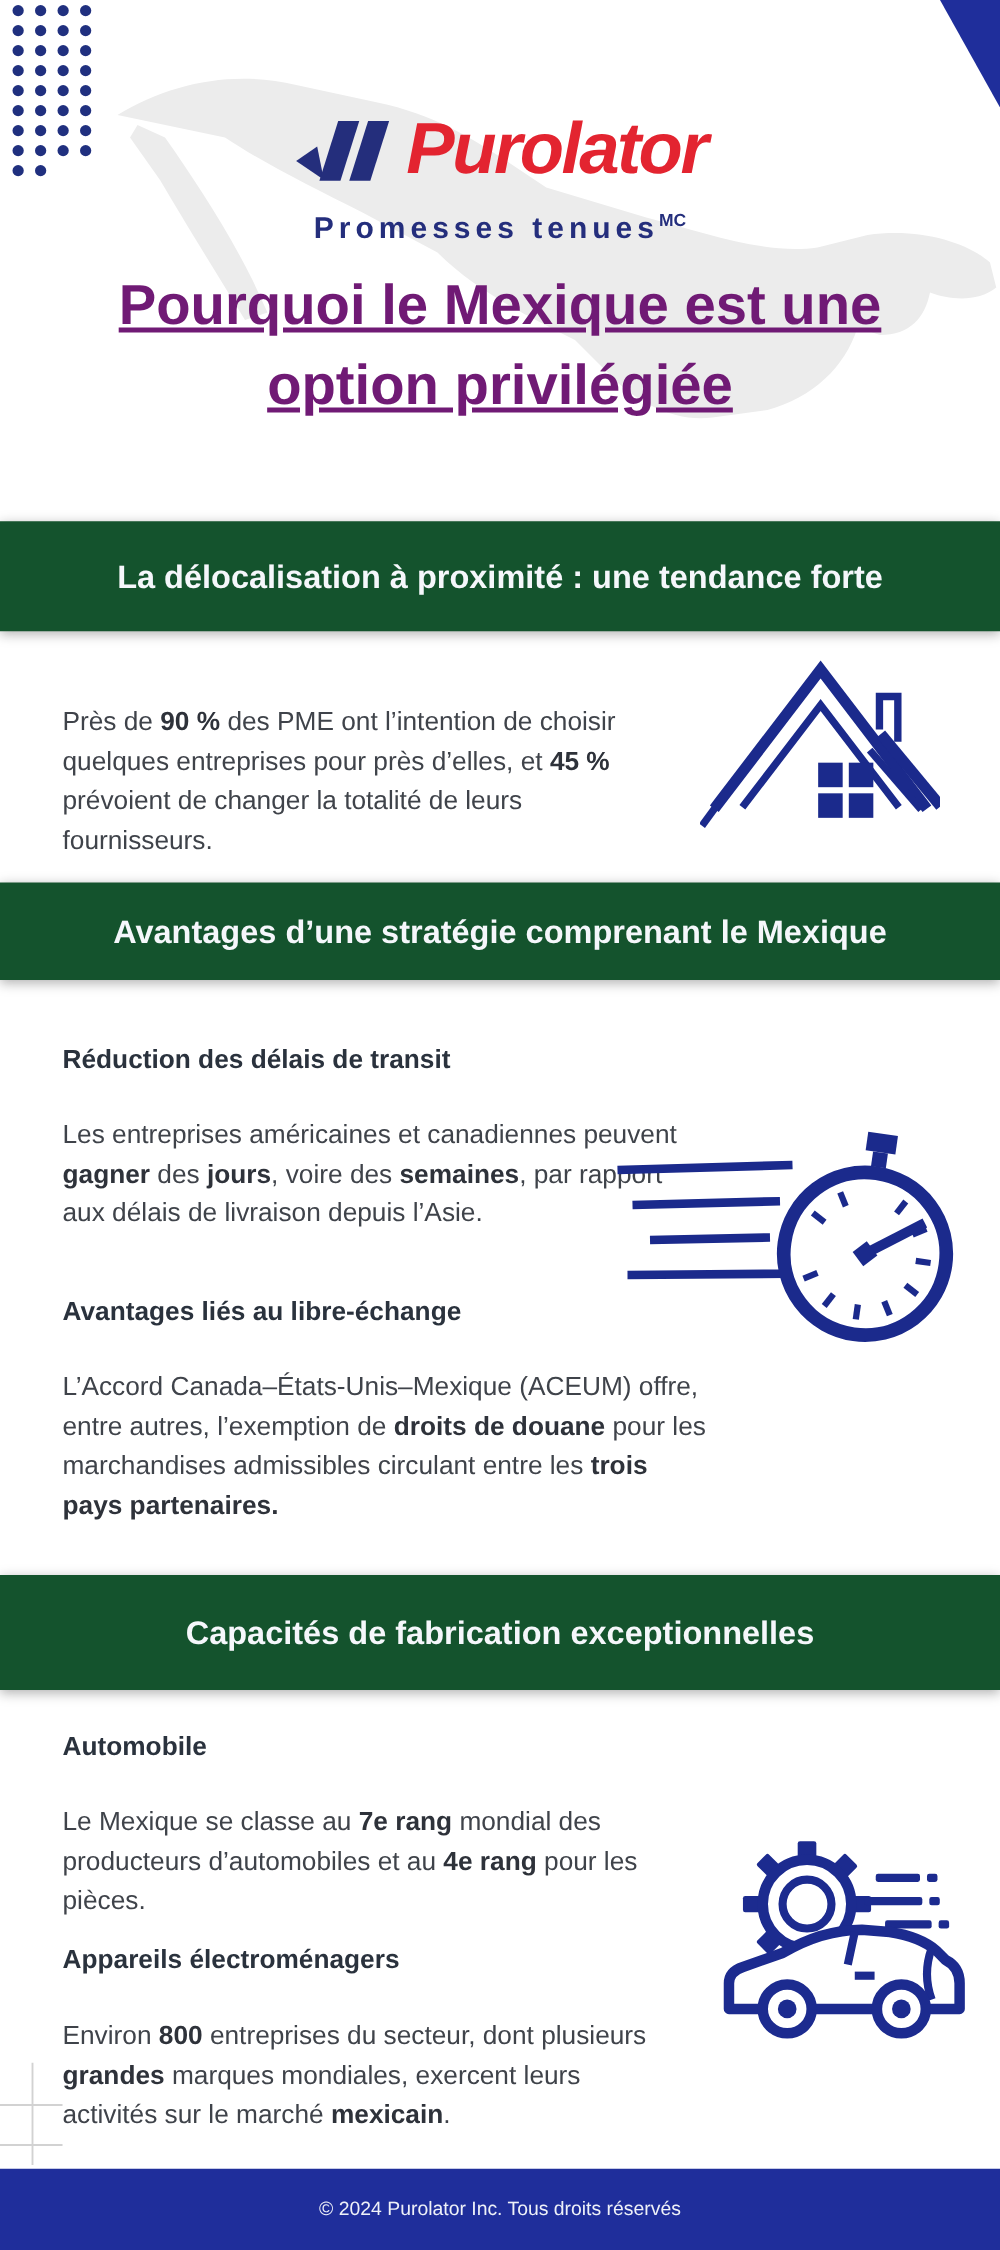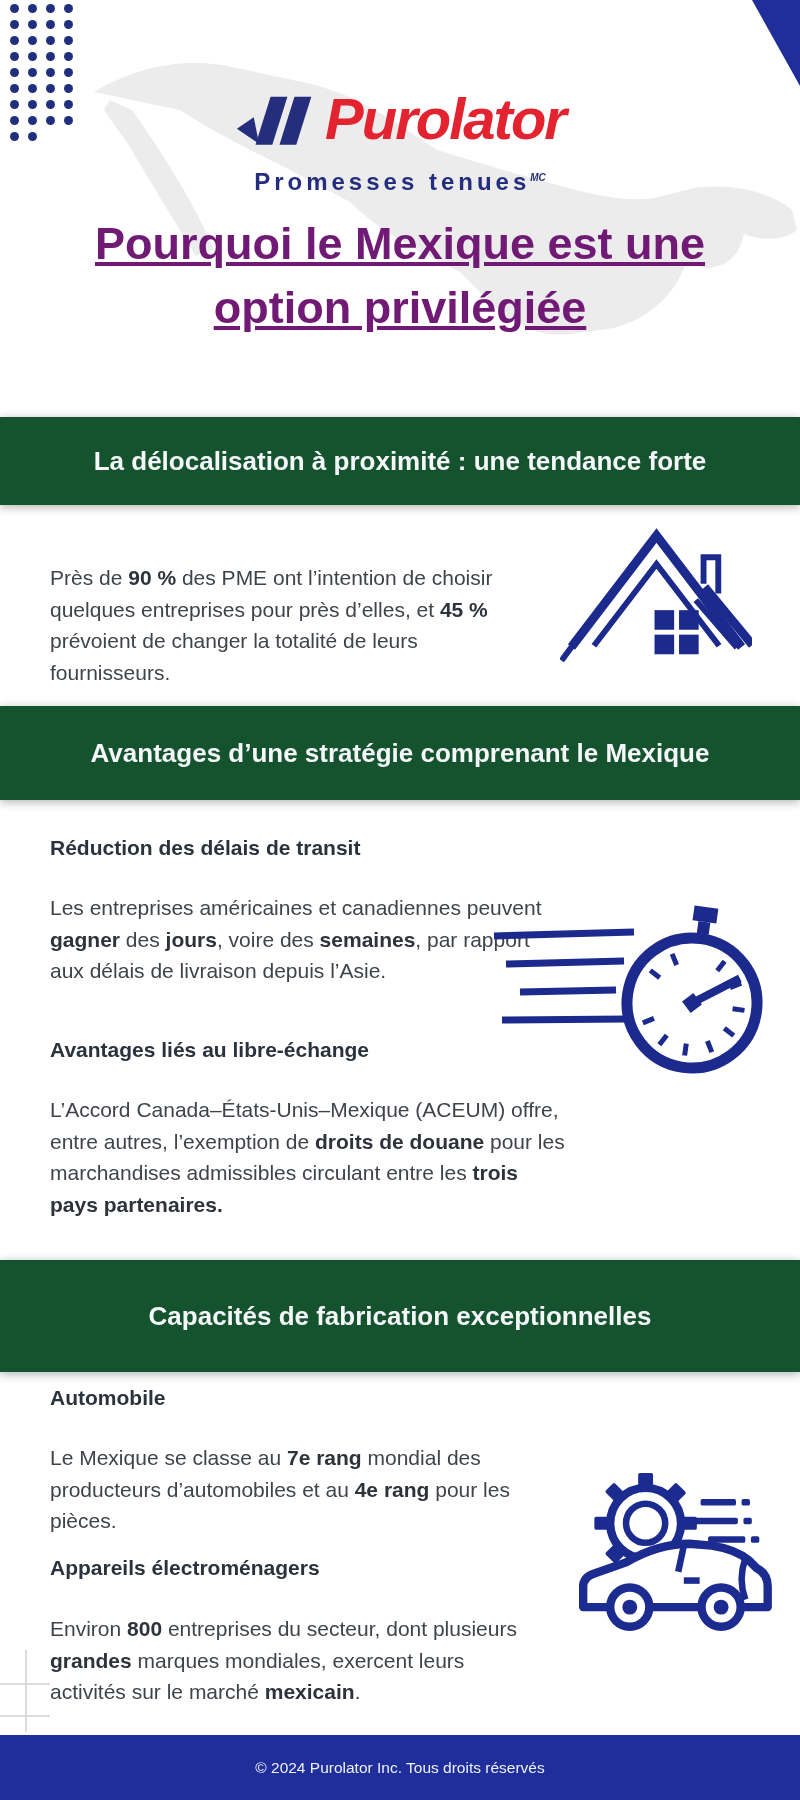--- a/index.html
+++ b/index.html
@@ -17,31 +17,31 @@
   .grid-lines{position:absolute;left:0;top:1650px;width:60px;height:90px;z-index:1;}
 
   
   .logo-row{position:absolute;left:0;top:88px;width:100%;display:flex;
         justify-content:center;align-items:center;gap:10px;z-index:4;}
   .logo-mark{width:80px;height:62px;flex:0 0 auto;}
   .logo-text{color:#e32430;font-size:58px;font-weight:bold;font-style:italic;
         letter-spacing:-2px;line-height:1;}
   .tagline{position:absolute;left:0;top:168px;width:100%;text-align:center;z-index:4;
         color:#242e7c;font-size:24px;font-weight:bold;letter-spacing:4px;}
-  .tagline sup{font-size:10px;letter-spacing:0;vertical-align:super;font-style:italic;}
+  .tagline sup{font-size:14px;letter-spacing:0;vertical-align:super;}
   .main-title{position:absolute;left:0;top:212px;width:100%;margin:0;text-align:center;
         z-index:4;color:#701a75;font-size:45px;font-weight:bold;line-height:1.42;text-decoration:underline;}
 
   
   .banner{position:absolute;left:0;width:100%;background:#14532d;color:#f5f7fb;
         display:flex;align-items:center;justify-content:center;text-align:center;
         font-weight:bold;font-size:26px;z-index:4;box-shadow:0 2px 9px rgba(30,30,30,.35);}
   .banner-1{top:417px;height:88px;}
-  .banner-2{top:706px;height:94px;}
-  .banner-3{top:1260px;height:112px;}
+  .banner-2{top:706px;height:78px;}
+  .banner-3{top:1260px;height:92px;}
 
   
   .para{position:absolute;left:50px;color:#3f434a;font-size:21px;line-height:31.5px;z-index:2;}
   .para b{color:#2e323a;}
   .blk-heading{position:absolute;left:50px;margin:0;color:#2a323d;font-size:21px;
         font-weight:bold;z-index:2;text-align:center;}
   .p-nearshoring{top:541px;width:460px;}
   .h-transit{top:836px;}
   .p-transit{top:871px;width:505px;}
   .h-trade{top:1038px;}

